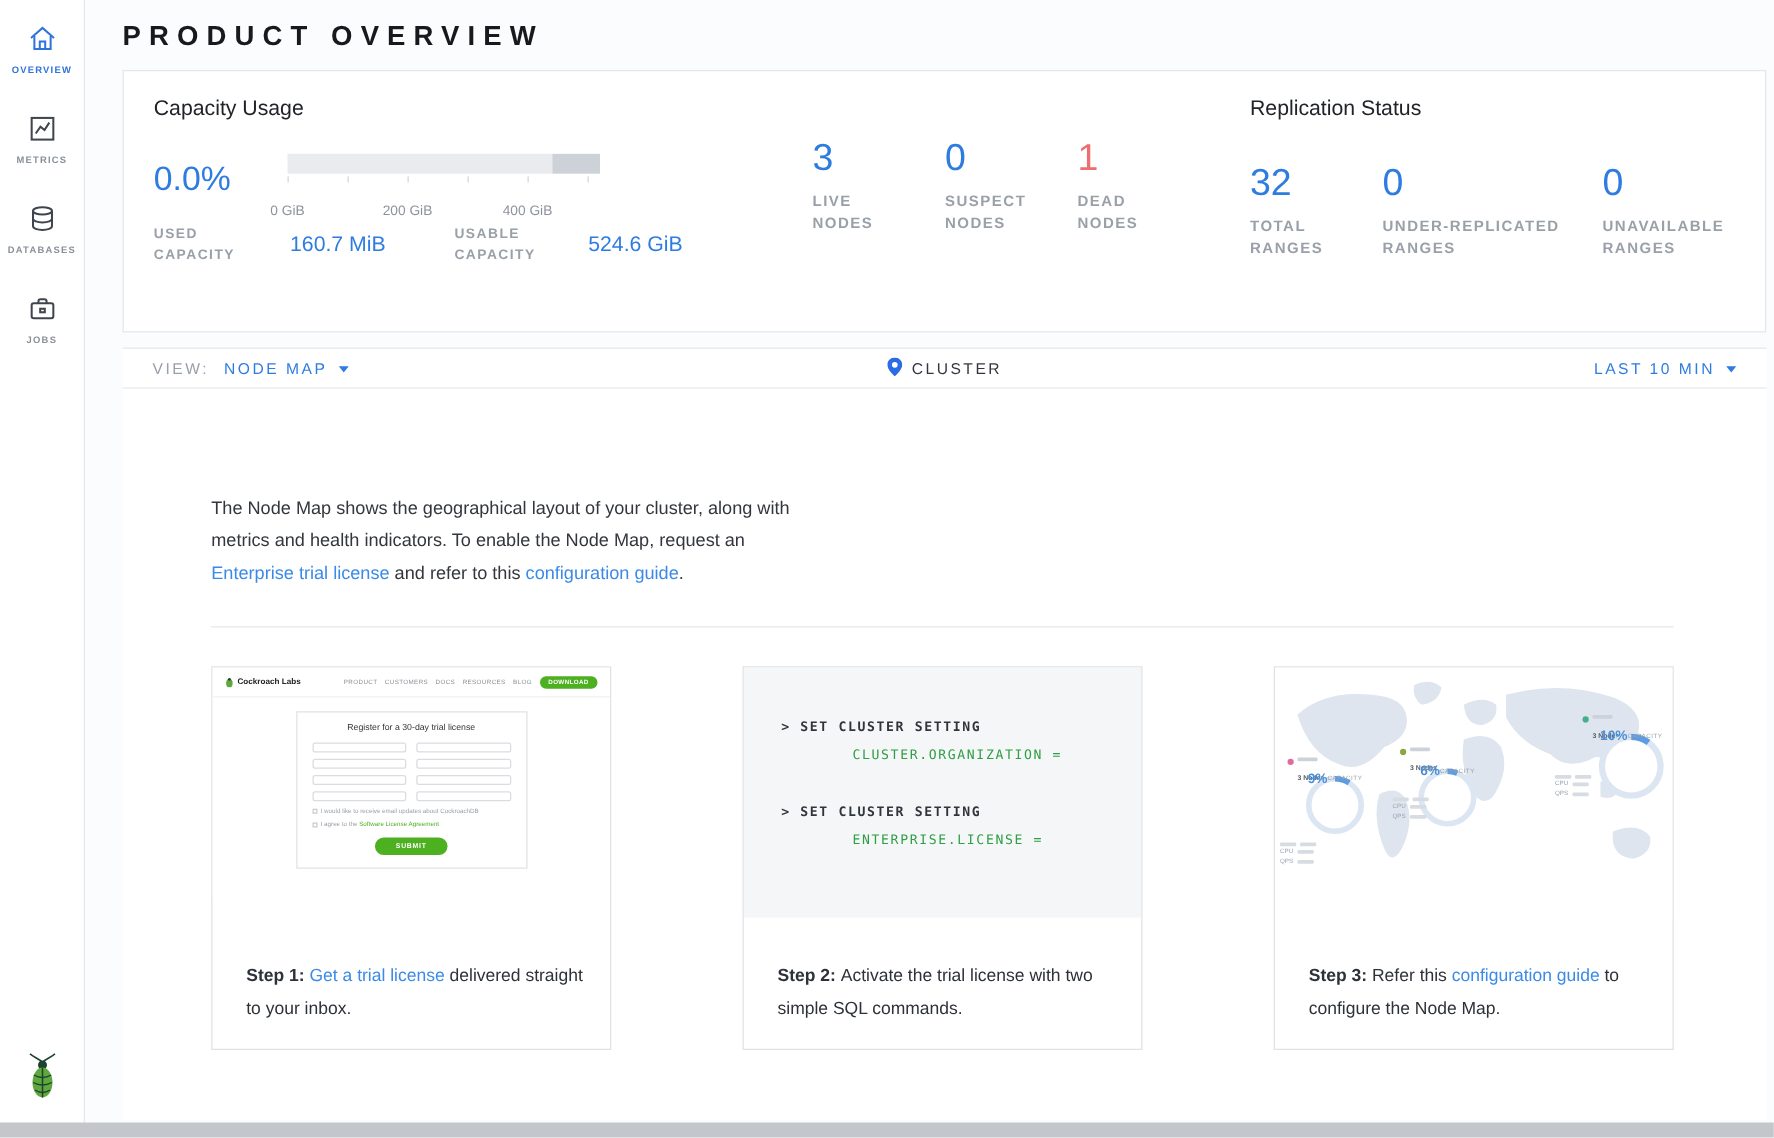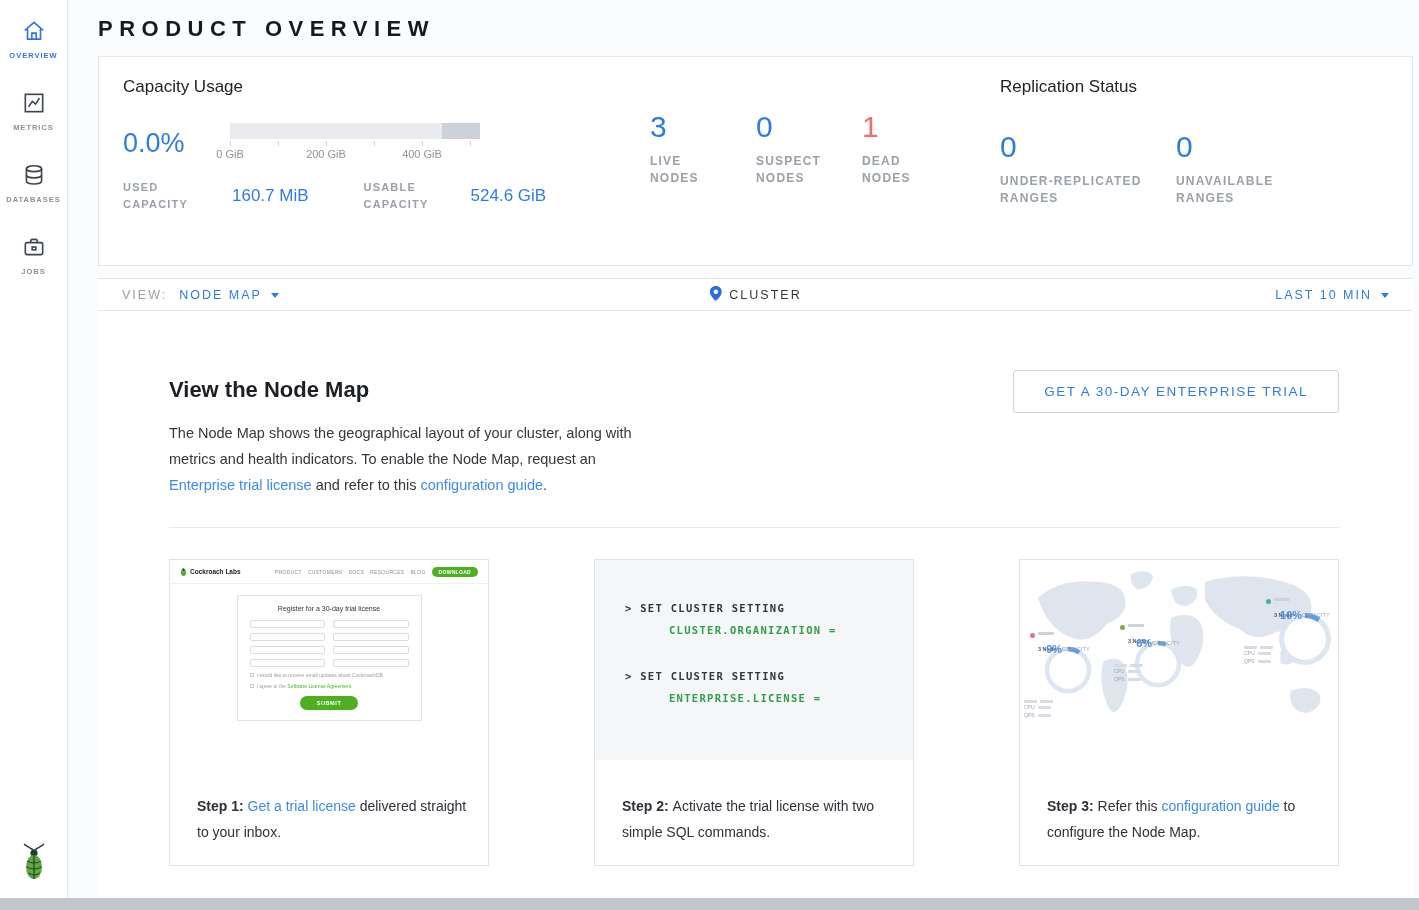--- a/index.html
+++ b/index.html
@@ -39,21 +39,21 @@
   .summary-card h3 { font-size:17px; font-weight:400; color:#202328; }
   .cap-section { width:527px; }
   .cap-row { margin-top:26px; display:flex; align-items:center; }
   .cap-pct { width:107px; font-size:27px; color:#2f7ce1; }
   .gauge { width:250px; position:relative; }
   .gauge-track { height:16px; background:#e9ebef; position:relative; overflow:hidden; }
   .gauge-dark { position:absolute; right:0; top:0; bottom:0; width:38px; background:#cdd2d9; }
   .gauge-ticks { position:relative; height:24px; }
   .gauge-ticks i { position:absolute; top:2px; width:1px; height:5px; background:#d2d6db; }
   .gauge-ticks .tl {
-    position:absolute; top:9px; transform:translateX(-50%);
+    position:absolute; top:24px; transform:translateX(-50%);
     font-size:11px; color:#8d939b; white-space:nowrap;
   }
   .cap-stats { margin-top:16px; display:flex; }
   .cap-pair { display:flex; align-items:center; }
   .cap-lbl { font-size:11px; letter-spacing:1.2px; color:#9aa0a8; line-height:17px; font-weight:700; }
   .cap-lbl.w1 { width:88px; }
   .cap-lbl.w2 { width:86px; }
   .cap-val { font-size:17px; color:#2f7ce1; margin-left:21px; line-height:18px; white-space:nowrap; }
   .pair-2 { margin-left:55px; }
   .node-section { width:350px; }
@@ -134,21 +134,21 @@
   .ms-submit {
     width:58px; margin:7px auto 0; background:#4db021; color:#fff; text-align:center;
     font-size:5.5px; letter-spacing:0.6px; font-weight:700; padding:4px 0; border-radius:9px;
   }
   
   .code-block {
     height:200px; background:#f5f6f8; padding:42px 0 0 30px;
     font-family:"DejaVu Sans Mono", monospace; font-size:10.5px; letter-spacing:1.3px;
   }
   .code-cmd { color:#30353c; font-weight:700; margin-bottom:10px; }
-  .code-arg { color:#2f9e44; font-weight:700; margin-left:44px; margin-bottom:34px; }
+  .code-arg { color:#2f9e44; font-weight:400; margin-left:57px; margin-bottom:34px; }
   
   .mini-map { height:200px; position:relative; background:#fff; }
   .world { position:absolute; inset:0; }
   .mg { position:absolute; }
   .mg .ring { display:block; }
   .mg-text {
     position:absolute; inset:0; display:flex; flex-direction:row;
     align-items:flex-start; justify-content:center;
   }
   .mg-pct { font-size:11px; font-weight:700; color:#4a8fd8; line-height:11px; }
@@ -271,20 +271,24 @@
         <div class="stat">
           <div class="stat-value red">1</div>
           <div class="stat-label w-n">DEAD NODES</div>
         </div>
       </div>
     </div>
 
     <div class="repl-section">
       <h3>Replication Status</h3>
       <div class="stats-row">
+        <div class="stat">
+          <div class="stat-value">32</div>
+          <div class="stat-label w-t">TOTAL RANGES</div>
+        </div>
         <div class="stat mid">
           <div class="stat-value">0</div>
           <div class="stat-label w-ur">UNDER-REPLICATED RANGES</div>
         </div>
         <div class="stat">
           <div class="stat-value">0</div>
           <div class="stat-label w-ua">UNAVAILABLE RANGES</div>
         </div>
       </div>
     </div>
@@ -304,24 +308,20 @@
       </span>
       <span>CLUSTER</span>
     </span>
     <span class="tb-right">
       <span>LAST 10 MIN</span>
       <span class="caret"></span>
     </span>
   </div>
 
   <section class="panel">
-    <div class="panel-head">
-      <h2>View the Node Map</h2>
-      <button class="trial-btn">GET A 30-DAY ENTERPRISE TRIAL</button>
-    </div>
     <p class="desc">
       <span>The Node Map shows the geographical layout of your cluster, along with</span><br>
       <span>metrics and health indicators. To enable the Node Map, request an</span><br>
       <a class="link">Enterprise trial license</a><span> and refer to this </span><a class="link">configuration guide</a><span>.</span>
     </p>
     <hr class="divider">
 
     <div class="steps">
 
       <div class="step-card">

